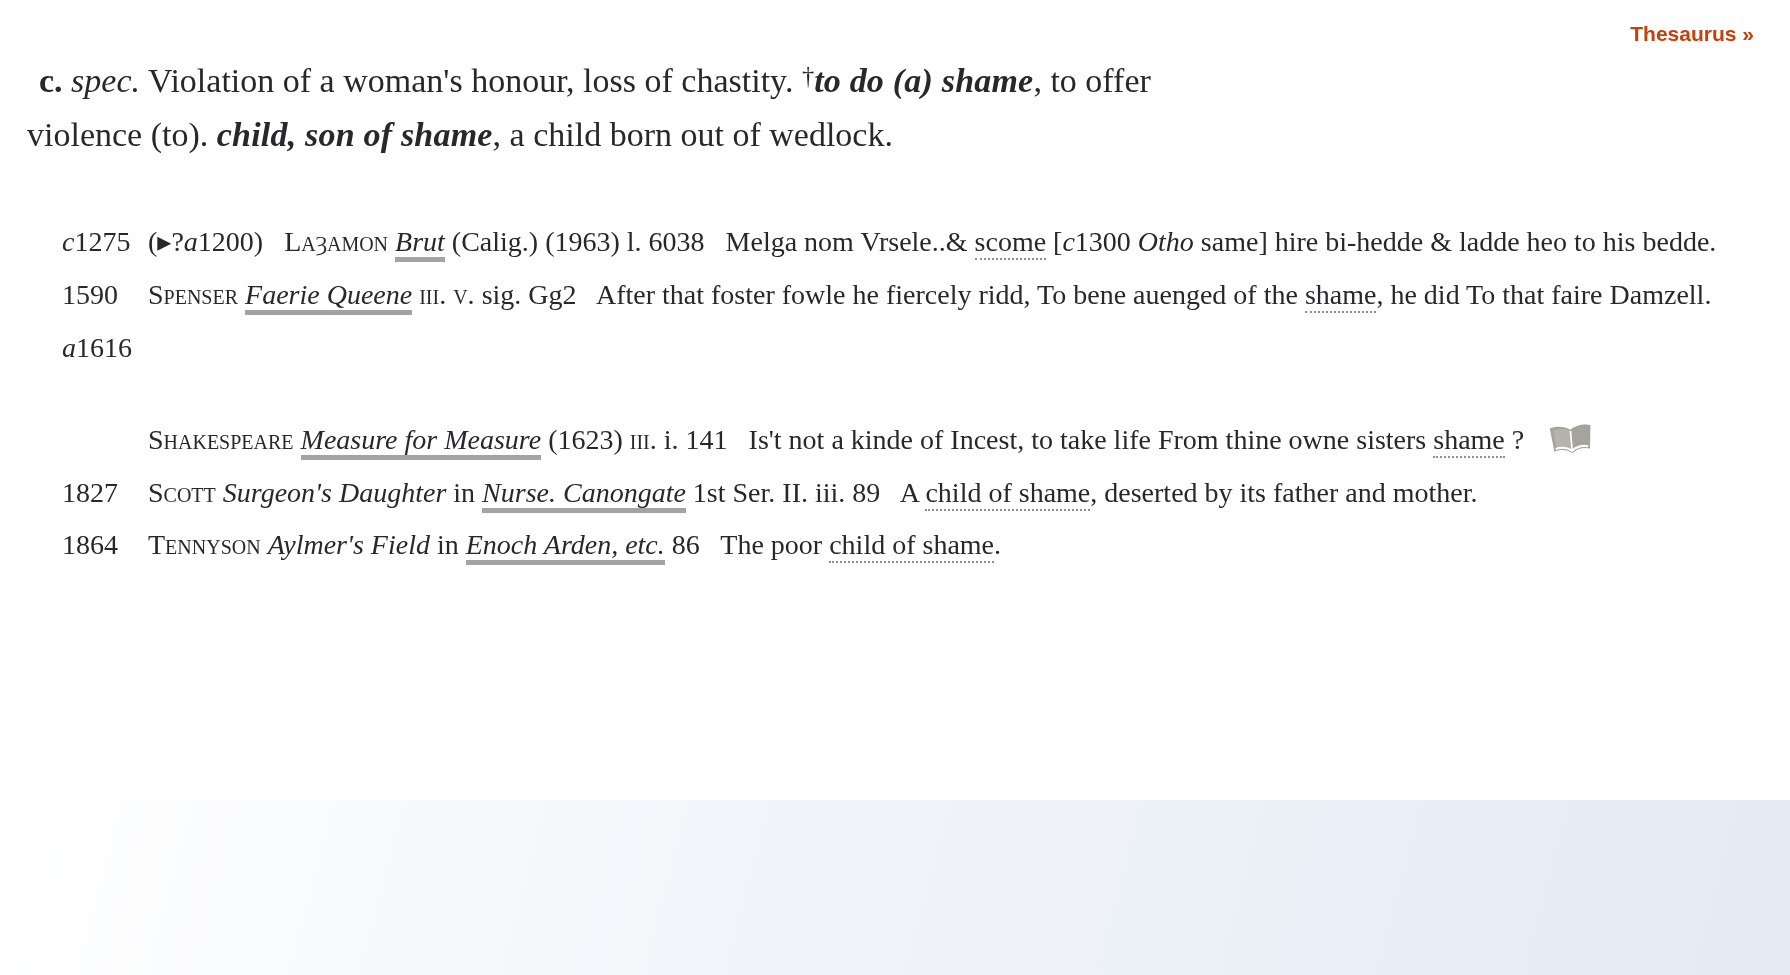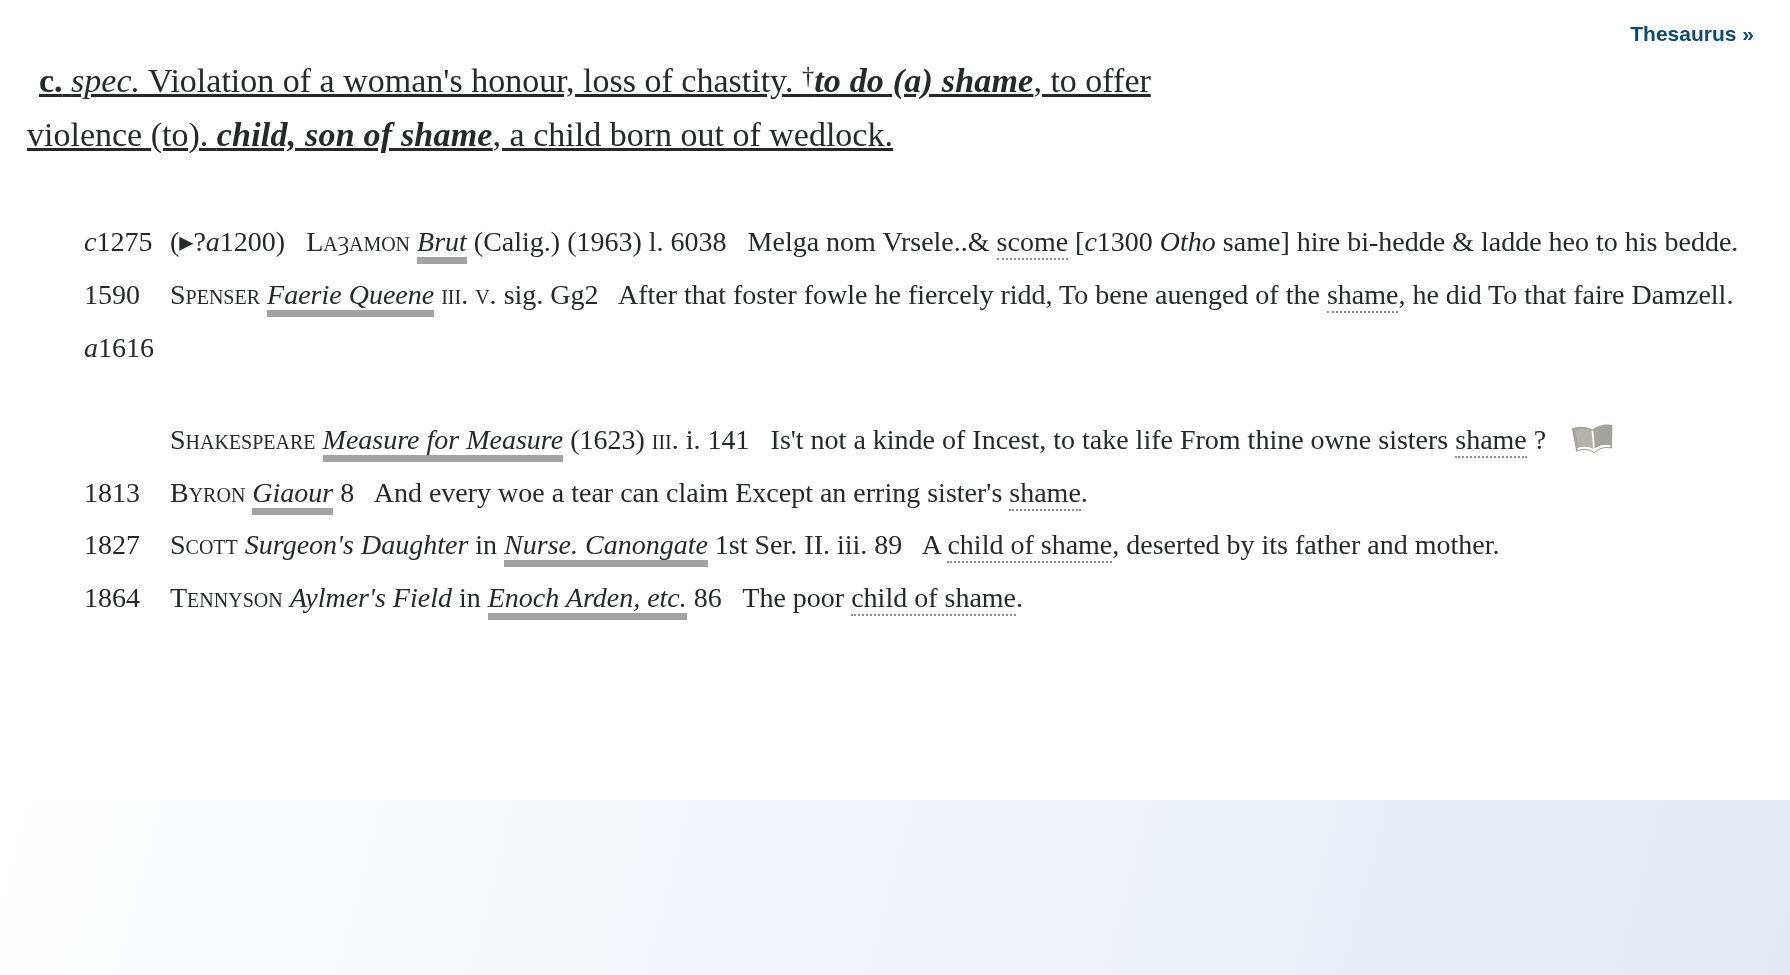--- a/index.html
+++ b/index.html
@@ -17,46 +17,45 @@
 
   
   .definition {
     position: relative;
     z-index: 1;
     padding: 20px 270px 0 27px;
     max-width: 1530px;
     font-size: 34px;
     line-height: 1.58;
     text-indent: 12px;
-    text-decoration: underline;
   }
   .sense-label { font-weight: 700; }
   .sense-marker { font-style: italic; }
   .bold-phrase { font-weight: 700; font-style: italic; letter-spacing: 0.2px; }
   .dagger { font-size: 0.72em; vertical-align: 0.32em; }
 
   .thesaurus {
     position: absolute;
     top: 22px;
     right: 36px;
     z-index: 2;
     font-family: "Liberation Sans", "DejaVu Sans", sans-serif;
     font-weight: 700;
     font-size: 21px;
-    color: #0c4a6e;
+    color: #c2410c;
     text-decoration: none;
     cursor: pointer;
   }
 
   
   .quotes {
     position: relative;
     z-index: 1;
     margin-top: 56px;
-    padding-left: 84px;
+    padding-left: 62px;
     font-size: 28px;
   }
   .q-row {
     display: flex;
     align-items: flex-start;
     line-height: 1.78;
     margin-bottom: 3px;
   }
   .q-date {
     width: 86px;
@@ -66,21 +65,21 @@
   .q-date .pfx { font-style: italic; }
   .q-text {
     flex: 1;
     padding-right: 8px;
     white-space: pre-wrap;
   }
   .seg-it { font-style: italic; }
   .seg-sc { font-variant: small-caps; }
   .seg-title {
     font-style: italic;
-    border-bottom: 7px solid #a3a3a3;
+    border-bottom: 5px solid #a3a3a3;
     cursor: pointer;
   }
   .seg-kw {
     border-bottom: 2px dotted #8f8f8f;
     padding-bottom: 1px;
     cursor: pointer;
     text-align: right;
   }
   .book-icon {
     display: inline-block;
@@ -131,24 +130,20 @@
   <svg viewBox="0 0 46 32" xmlns="http://www.w3.org/2000/svg">
     <path d="M23 6 C18 2 9 1 3 3 L5.5 26 C11.5 24 18 25 23 29 C28 25 34.5 24 40.5 26 L43 3 C37 1 28 2 23 6 Z" fill="#a4a49d"></path>
     <path d="M23 7.5 C19 4.6 11.5 3.6 6 5 L8 23.5 C13 22.6 19 23.6 23 26.6 Z" fill="#b4b4ad"></path>
     <path d="M7 23.5 C13 22 18.5 23 23 26.5" stroke="#ffffff" fill="none" stroke-width="2"></path>
     <path d="M39 23.5 C33 22 27.5 23 23 26.5" stroke="#ffffff" fill="none" stroke-width="2"></path>
     <line x1="23" y1="7" x2="23" y2="28" stroke="#ffffff" stroke-width="1.6"></line>
   </svg>
 </span></div>
     </div>
     <div class="q-row">
-      <div class="q-date"><span>1813</span></div>
-      <div class="q-text"><span class="seg-sc">Byron</span><span> </span><span class="seg-title">Giaour</span><span> 8   And every woe a tear can claim Except an erring sister's </span><span class="seg-kw">shame</span><span>.</span></div>
-    </div>
-    <div class="q-row">
       <div class="q-date"><span>1827</span></div>
       <div class="q-text"><span class="seg-sc">Scott</span><span> </span><span class="seg-it">Surgeon's Daughter</span><span> in </span><span class="seg-title">Nurse. Canongate</span><span> 1st Ser. II. iii. 89   A </span><span class="seg-kw">child of shame</span><span>, deserted by its father and mother.</span></div>
     </div>
     <div class="q-row">
       <div class="q-date"><span>1864</span></div>
       <div class="q-text"><span class="seg-sc">Tennyson</span><span> </span><span class="seg-it">Aylmer's Field</span><span> in </span><span class="seg-title">Enoch Arden, etc.</span><span> 86   The poor </span><span class="seg-kw">child of shame</span><span>.</span></div>
     </div>
   </div>
 
 </body></html>

